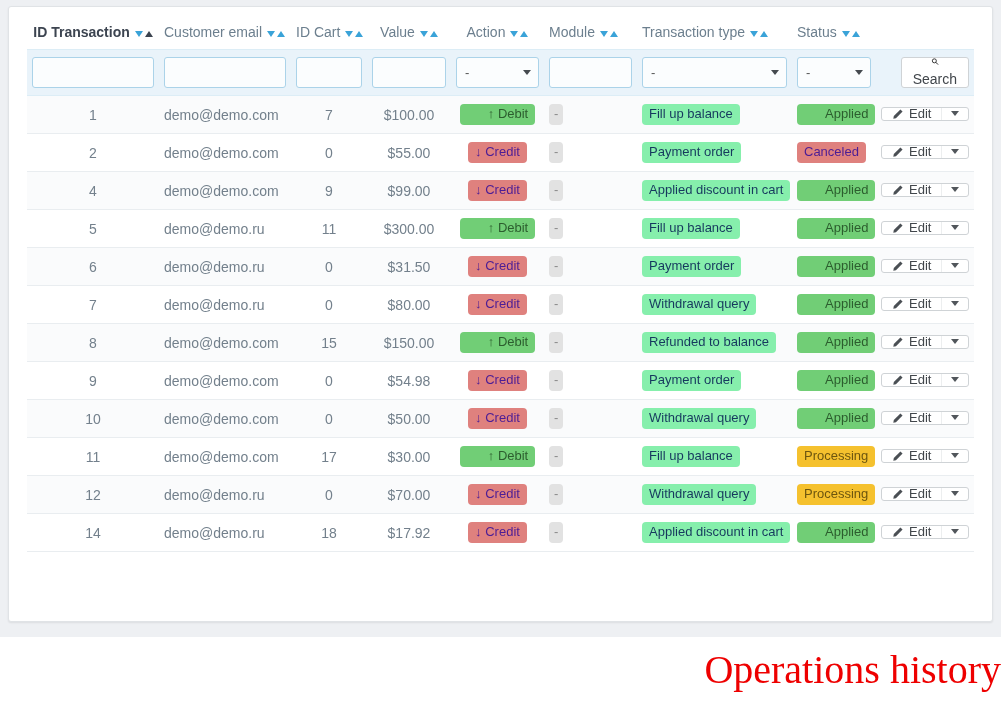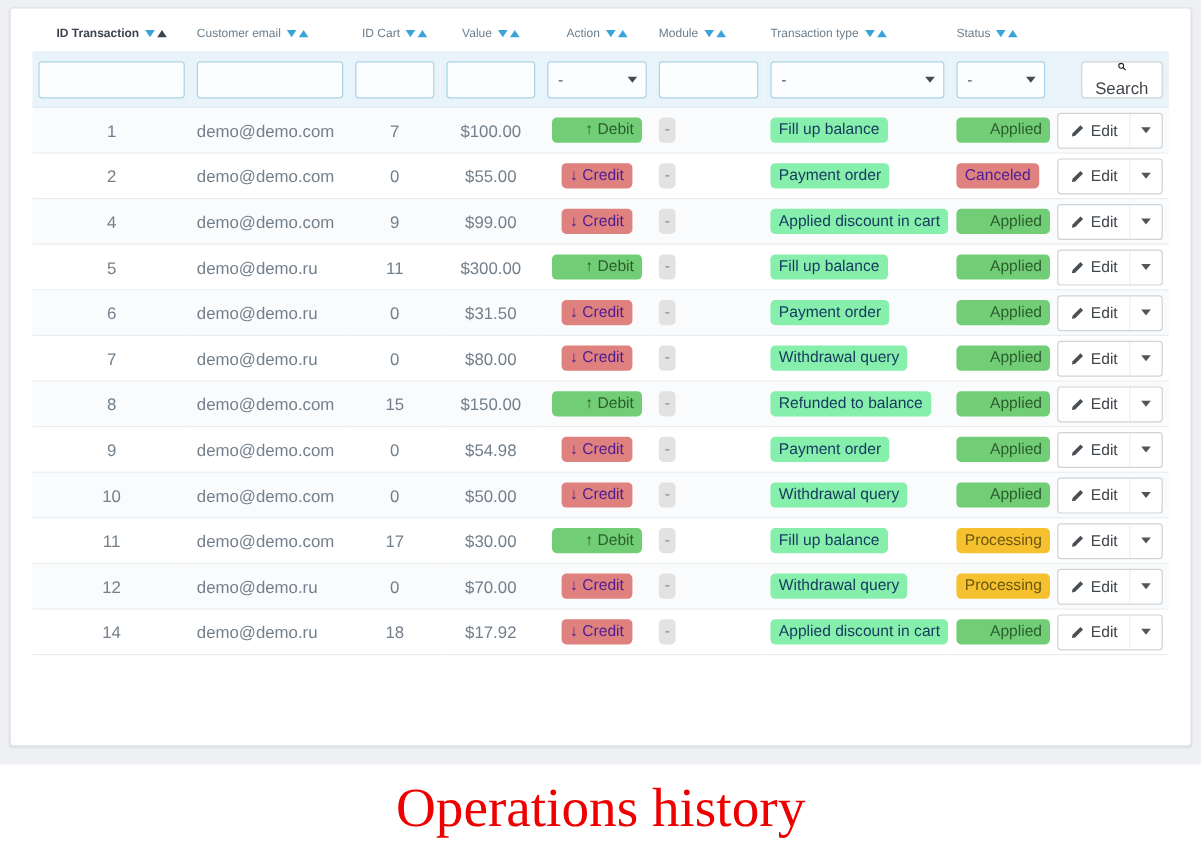--- a/index.html
+++ b/index.html
@@ -12,21 +12,21 @@
     border-bottom:1px solid #ebedef; padding-left:22px; }
   .panel-title { font-size:15px; color:#464d54; letter-spacing:.3px; }
   .count-badge { margin-left:10px; border:1px solid #c8ccd0; border-radius:11px;
     padding:1px 11px 2px; font-size:13px; font-weight:bold; color:#30343a; background:#fff; }
   .header-actions { margin-left:auto; display:flex; height:100%; }
   .hicon { width:42px; display:flex; align-items:center; justify-content:center;
     border-left:1px solid #f0f1f3; cursor:pointer; }
 
   .panel-body { padding:6px 18px 0; }
   table { width:100%; border-collapse:collapse; table-layout:fixed; }
-  th { font-size:10px; font-weight:normal; color:#6c7f8e; padding:10px 5px 9px;
+  th { font-size:14px; font-weight:normal; color:#6c7f8e; padding:10px 5px 9px;
     white-space:nowrap; overflow:hidden; }
   th.sorted .col-label { font-weight:bold; color:#3c4450; }
   .col-label { vertical-align:middle; }
   .arrows { display:inline-block; vertical-align:middle; margin-left:5px; white-space:nowrap; }
   .arr { display:inline-block; width:0; height:0; cursor:pointer; }
   .arr-down { border-left:4px solid transparent; border-right:4px solid transparent;
     border-top:6px solid #3aa3d8; margin-right:2px; }
   .arr-up { border-left:4px solid transparent; border-right:4px solid transparent;
     border-bottom:6px solid #3aa3d8; }
   .arr-up.active { border-bottom-color:#3c4450; }
@@ -53,30 +53,30 @@
   .ta-c { text-align:center; } .ta-l { text-align:left; }
 
   .badge { display:inline-block; padding:3px 7px 4px; border-radius:4px; font-size:13px; line-height:1.1; }
   .b-green  { background:#71ce76; color:#2c5d2e;padding-left:28px; }
   .b-red    { background:#df817e; color:#4c1d95; }
   .b-blue   { background:#86efac; color:#16395e; }
   .b-yellow { background:#f5c12e; color:#6d560f; }
   .b-gray   { background:#e2e2e2; color:#8a8a8a; padding:3px 5px 4px; }
 
   .edit-group { display:inline-flex; align-items:stretch; border:1px solid #cfd3d6;
-    border-radius:3px; background:#fff; height:30px; }
+    border-radius:3px; background:#fff; height:14px; }
   .edit-main { display:flex; align-items:center; gap:5px; padding:0 10px;
     font-size:13px; color:#41464b; cursor:pointer; border-right:1px solid #eceeef; }
   .edit-caret { display:flex; align-items:center; padding:0 9px; cursor:pointer; }
   .caret { width:0; height:0; border-left:4px solid transparent;
     border-right:4px solid transparent; border-top:5px solid #51565b; }
 
-  .footer-title { text-align:center; margin-top:9px;
+  .footer-title { text-align:right; margin-top:9px;
     font-family:"Liberation Serif","DejaVu Serif",serif;
-    font-size:46px; color:#ee0000; }
+    font-size:40px; color:#ee0000; }
 </style>
 </head>
 <body>
 
 <div class="gray-area">
   <div class="panel">
     <div class="panel-body">
       <table>
         <colgroup>
           <col style="width:132px">

